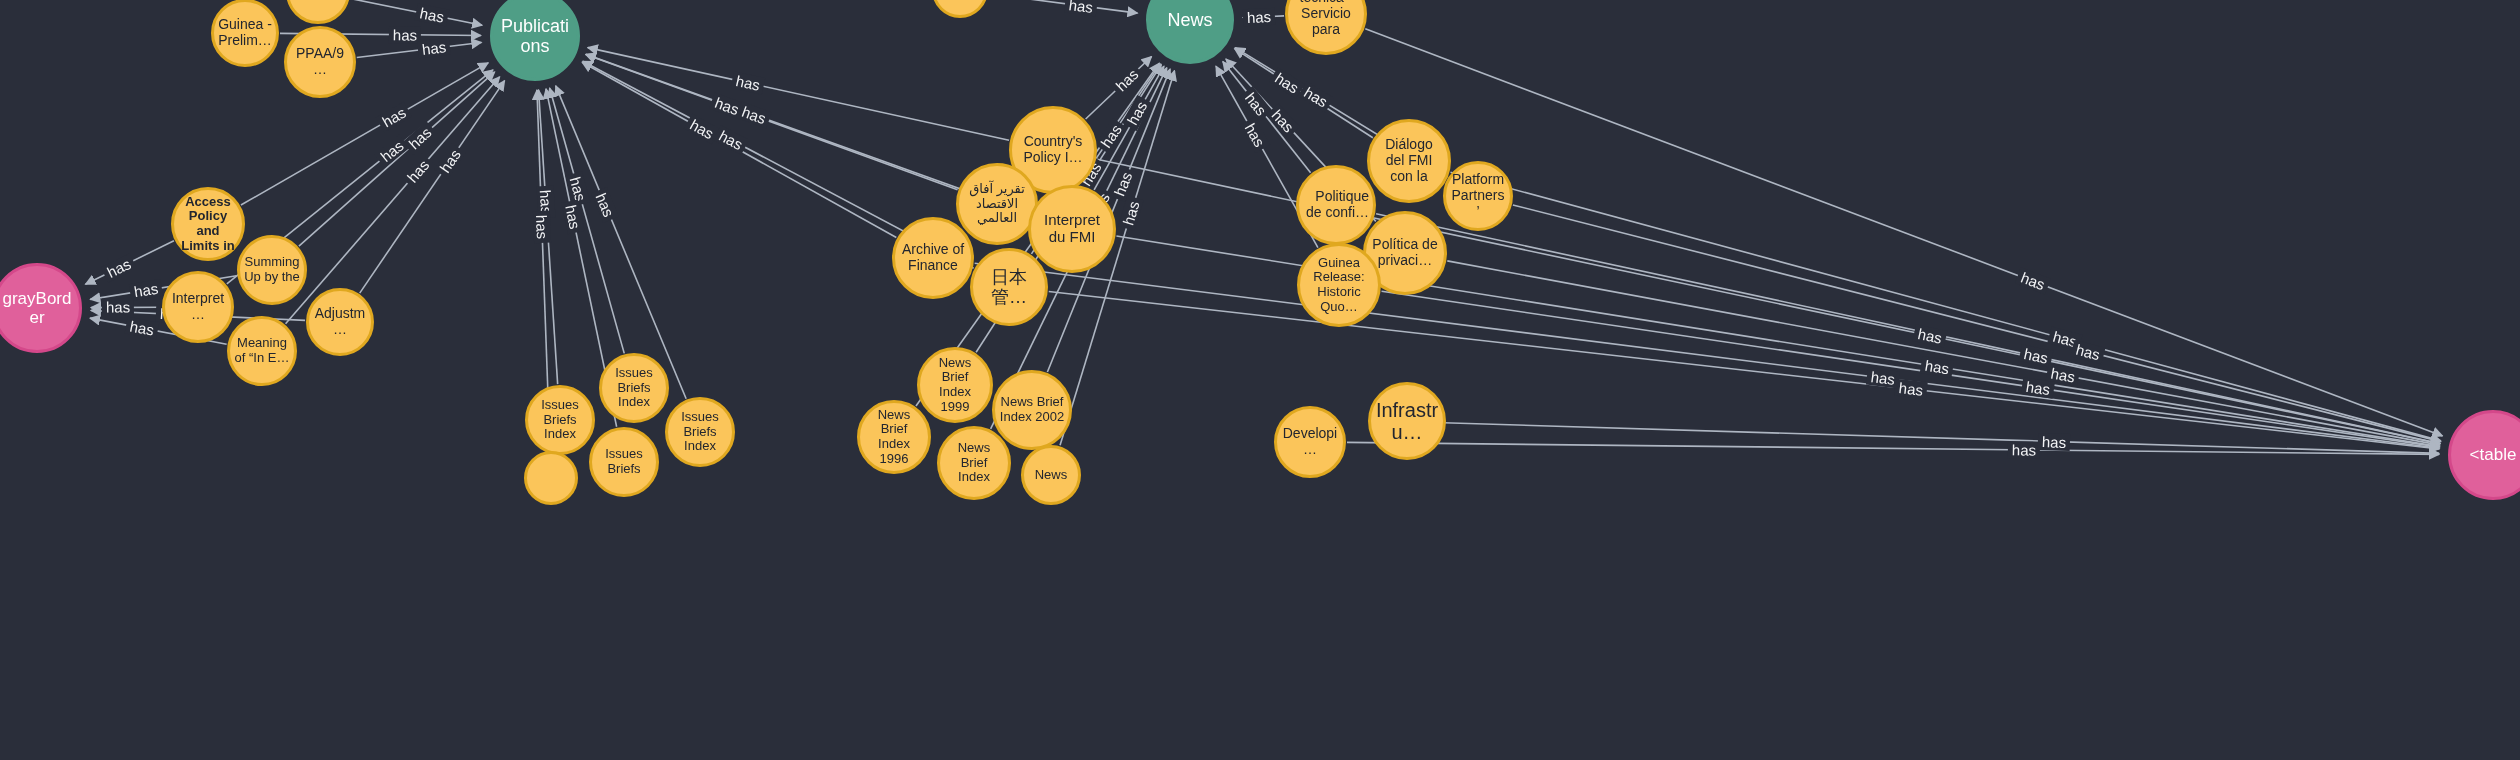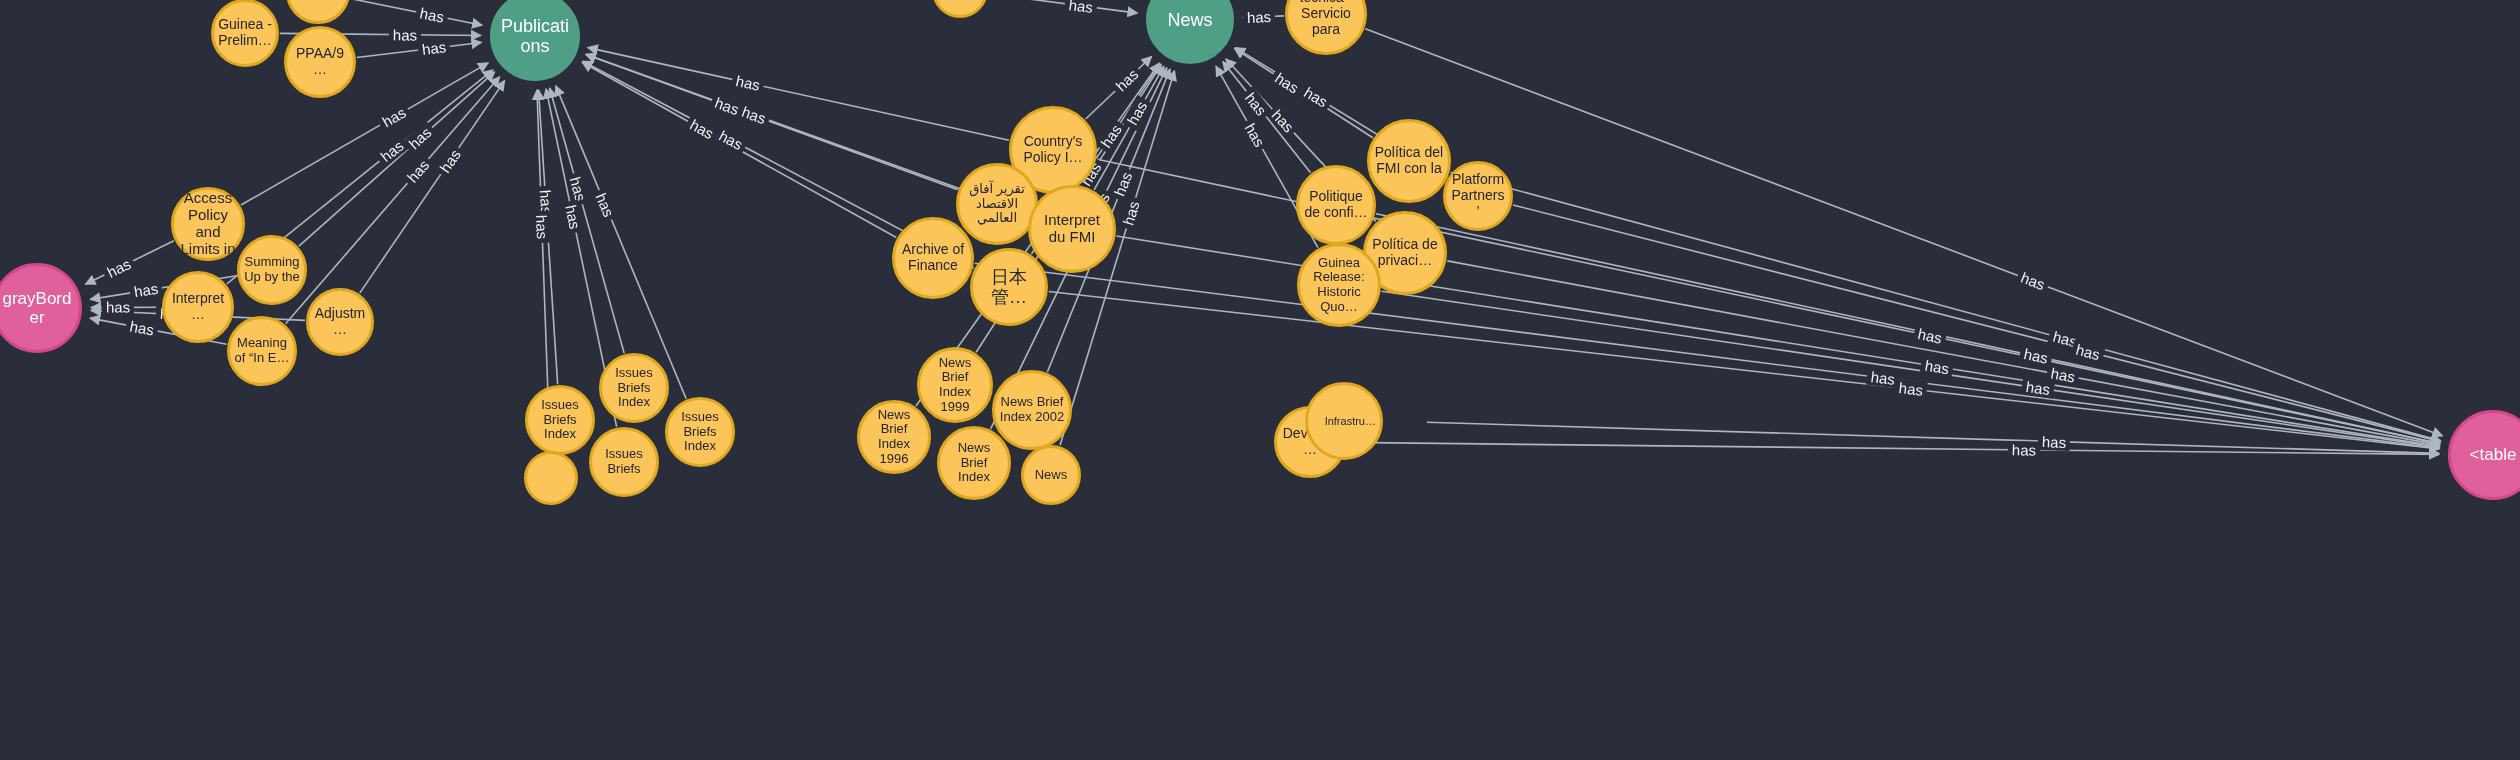--- a/index.html
+++ b/index.html
@@ -147,21 +147,21 @@
       </div>
       <div class="node n-doc" style="left: 318px; top: -8px; width: 64px; height: 64px; font-size: 14px;">
         <span class="nlabel"></span>
       </div>
       <div class="node n-doc" style="left: 245px; top: 33px; width: 68px; height: 68px; font-size: 14px;">
         <span class="nlabel">Guinea - Prelim…</span>
       </div>
       <div class="node n-doc" style="left: 320px; top: 62px; width: 72px; height: 72px; font-size: 14px;">
         <span class="nlabel">PPAA/9…</span>
       </div>
-      <div class="node n-doc" style="left: 208px; top: 224px; width: 74px; height: 74px; font-size: 15px;">
+      <div class="node n-doc" style="left: 208px; top: 224px; width: 74px; height: 74px; font-size: 13px; font-weight: bold;">
         <span class="nlabel">Access Policy and Limits in</span>
       </div>
       <div class="node n-doc" style="left: 272px; top: 270px; width: 70px; height: 70px; font-size: 13px;">
         <span class="nlabel">Summing Up by the</span>
       </div>
       <div class="node n-doc" style="left: 198px; top: 307px; width: 72px; height: 72px; font-size: 14px;">
         <span class="nlabel">Interpret…</span>
       </div>
       <div class="node n-doc" style="left: 262px; top: 351px; width: 70px; height: 70px; font-size: 13px;">
         <span class="nlabel">Meaning of “In E…</span>
@@ -214,34 +214,34 @@
       <div class="node n-doc" style="left: 1051px; top: 475px; width: 60px; height: 60px; font-size: 13px;">
         <span class="nlabel">News</span>
       </div>
       <div class="node n-doc" style="left: 1326px; top: 14px; width: 82px; height: 82px; font-size: 14px;">
         <span class="nlabel">técnica - Servicio para</span>
       </div>
       <div class="node n-doc" style="left: 960px; top: -10px; width: 56px; height: 56px; font-size: 13px;">
         <span class="nlabel"></span>
       </div>
       <div class="node n-doc" style="left: 1409px; top: 161px; width: 84px; height: 84px; font-size: 14px;">
-        <span class="nlabel">Política del FMI con la</span>
+        <span class="nlabel">Diálogo del FMI con la</span>
       </div>
       <div class="node n-doc" style="left: 1478px; top: 196px; width: 70px; height: 70px; font-size: 14px;">
         <span class="nlabel">Platform Partners’</span>
       </div>
-      <div class="node n-doc" style="left: 1336px; top: 205px; width: 80px; height: 80px; font-size: 14px;">
+      <div class="node n-doc" style="left: 1336px; top: 205px; width: 80px; height: 80px; font-size: 14px; text-align: right;">
         <span class="nlabel">Politique de confi…</span>
       </div>
       <div class="node n-doc" style="left: 1405px; top: 253px; width: 84px; height: 84px; font-size: 14px;">
         <span class="nlabel">Política de privaci…</span>
       </div>
       <div class="node n-doc" style="left: 1339px; top: 285px; width: 84px; height: 84px; font-size: 13px;">
         <span class="nlabel">Guinea Release: Historic Quo…</span>
       </div>
       <div class="node n-doc" style="left: 1310px; top: 442px; width: 72px; height: 72px; font-size: 14px;">
         <span class="nlabel">Developi…</span>
       </div>
-      <div class="node n-doc" style="left: 1344px; top: 421px; width: 78px; height: 78px; font-size: 11px; justify-content: flex-end;">
+      <div class="node n-doc" style="left: 1407px; top: 421px; width: 78px; height: 78px; font-size: 20px; justify-content: flex-end;">
         <span class="nlabel">Infrastru…</span>
       </div>
     </div>
 </div>
 
 </body></html>

